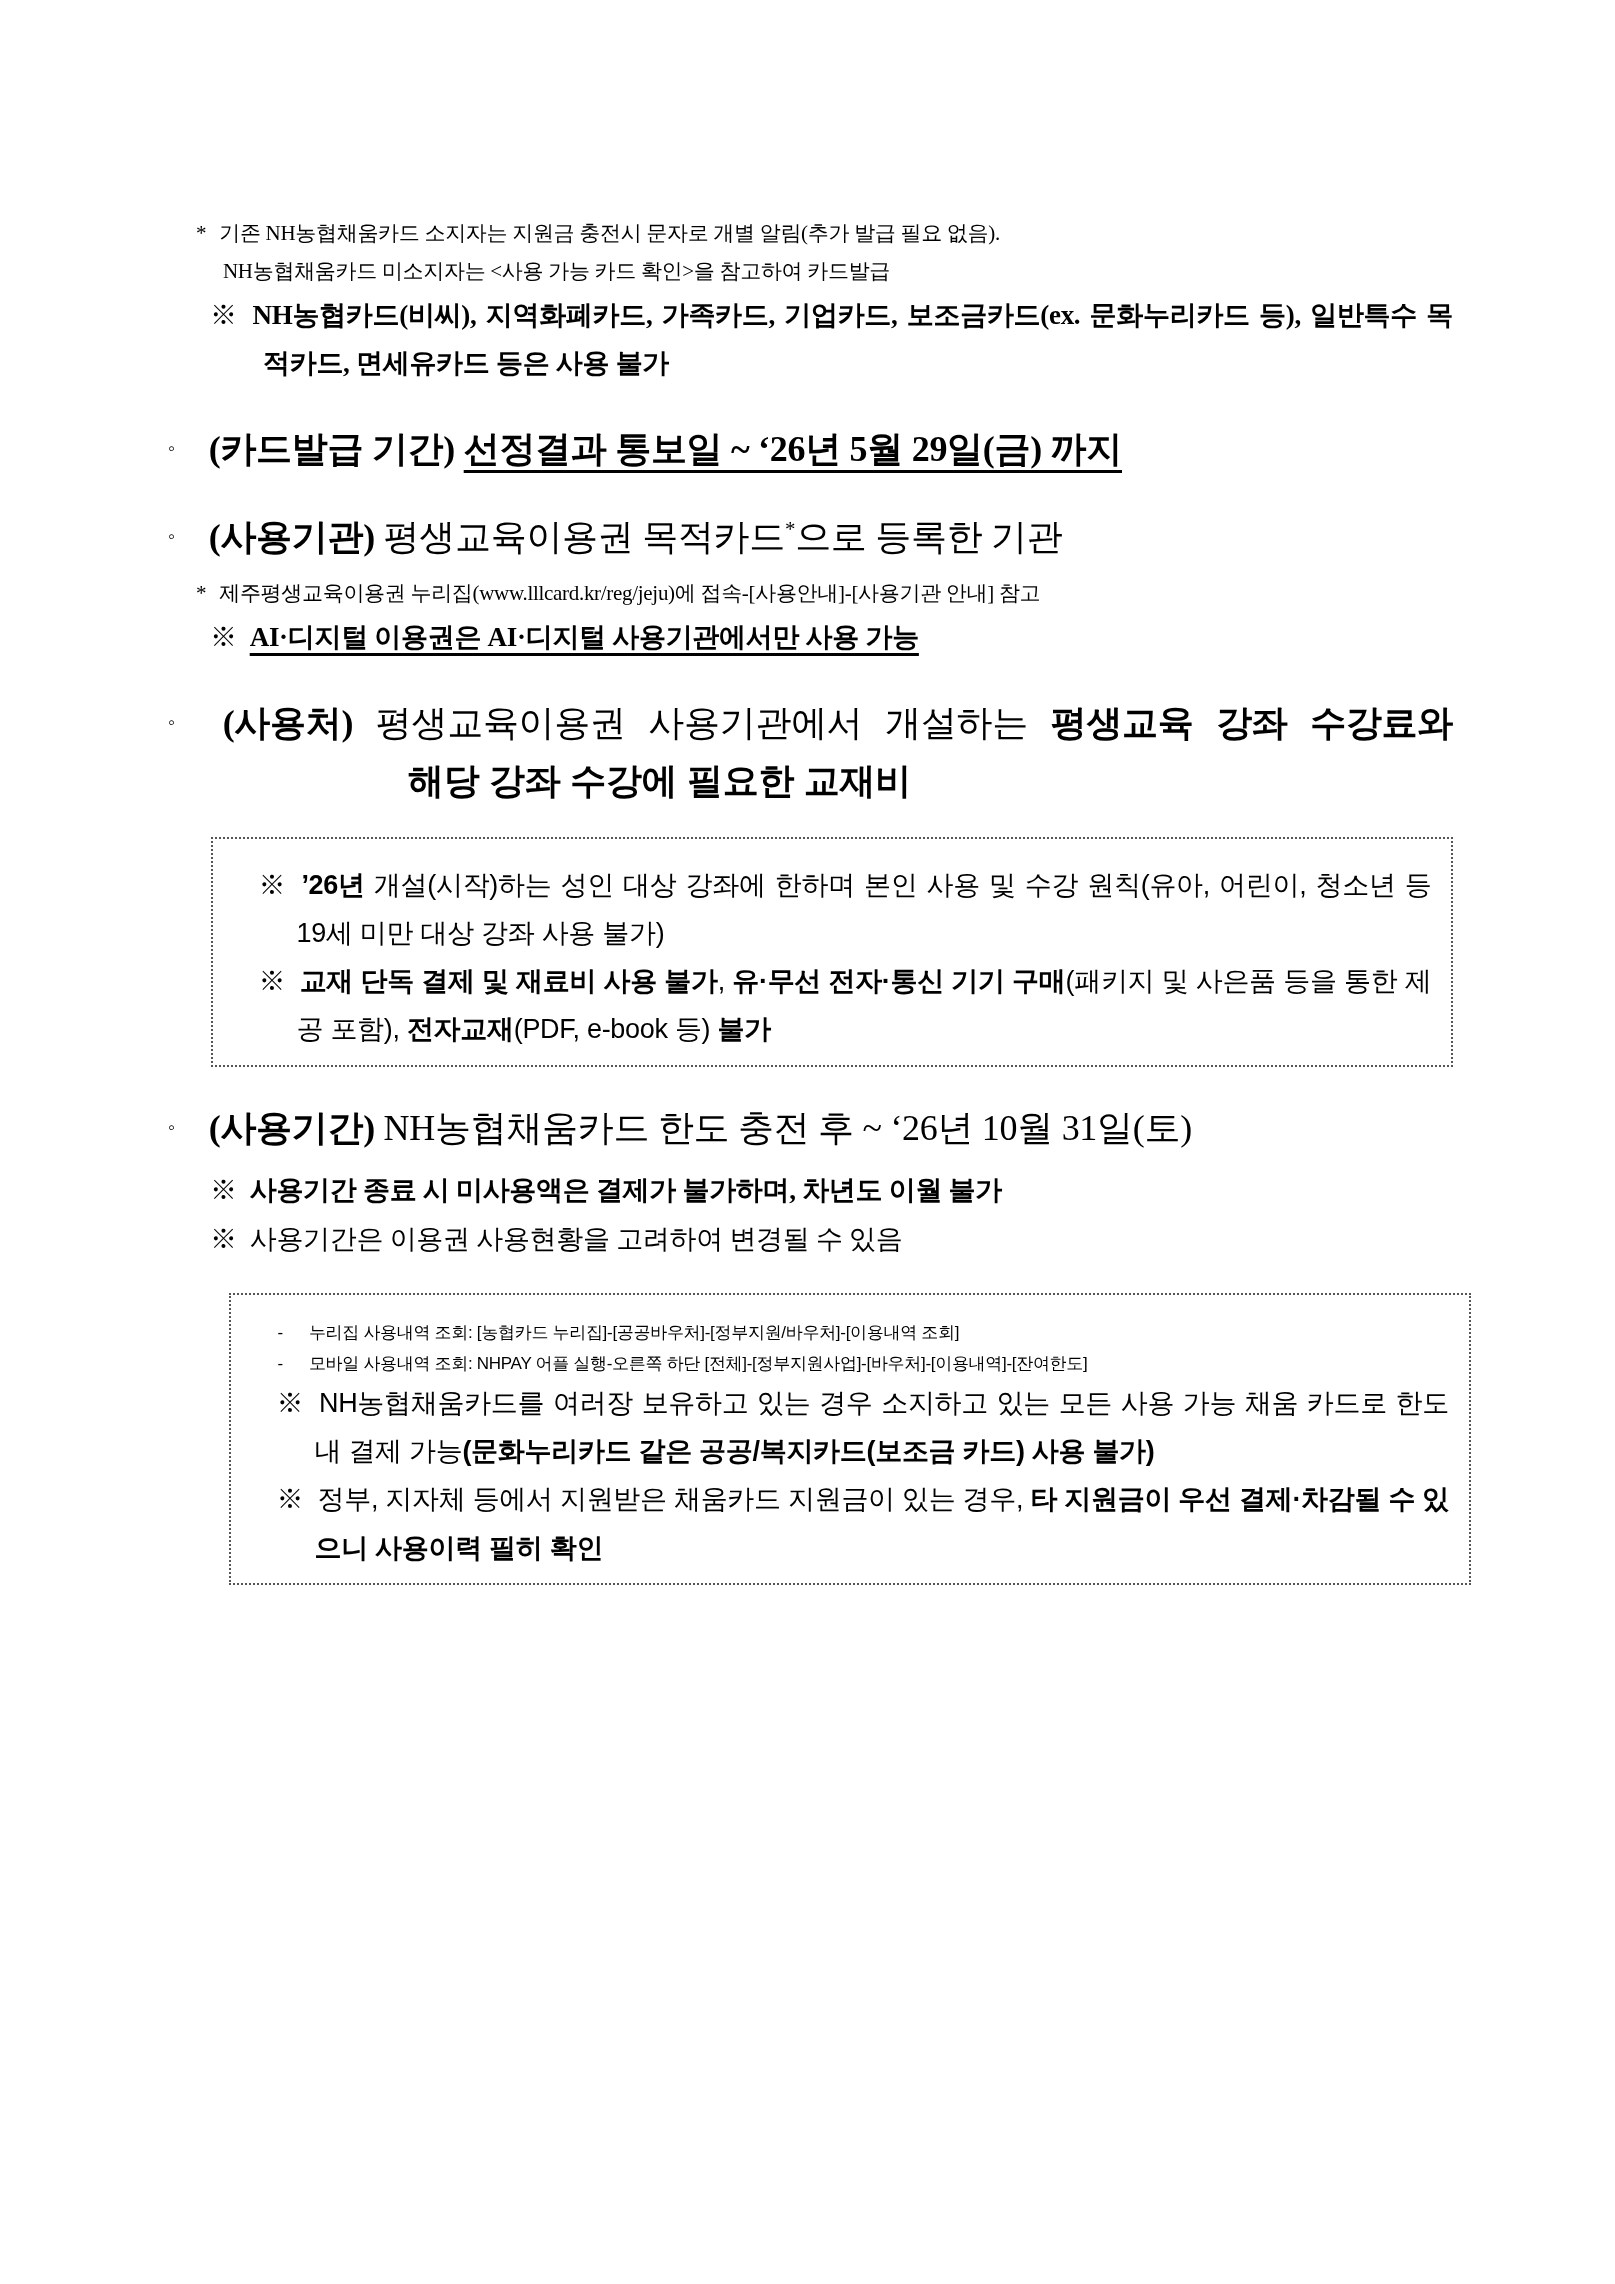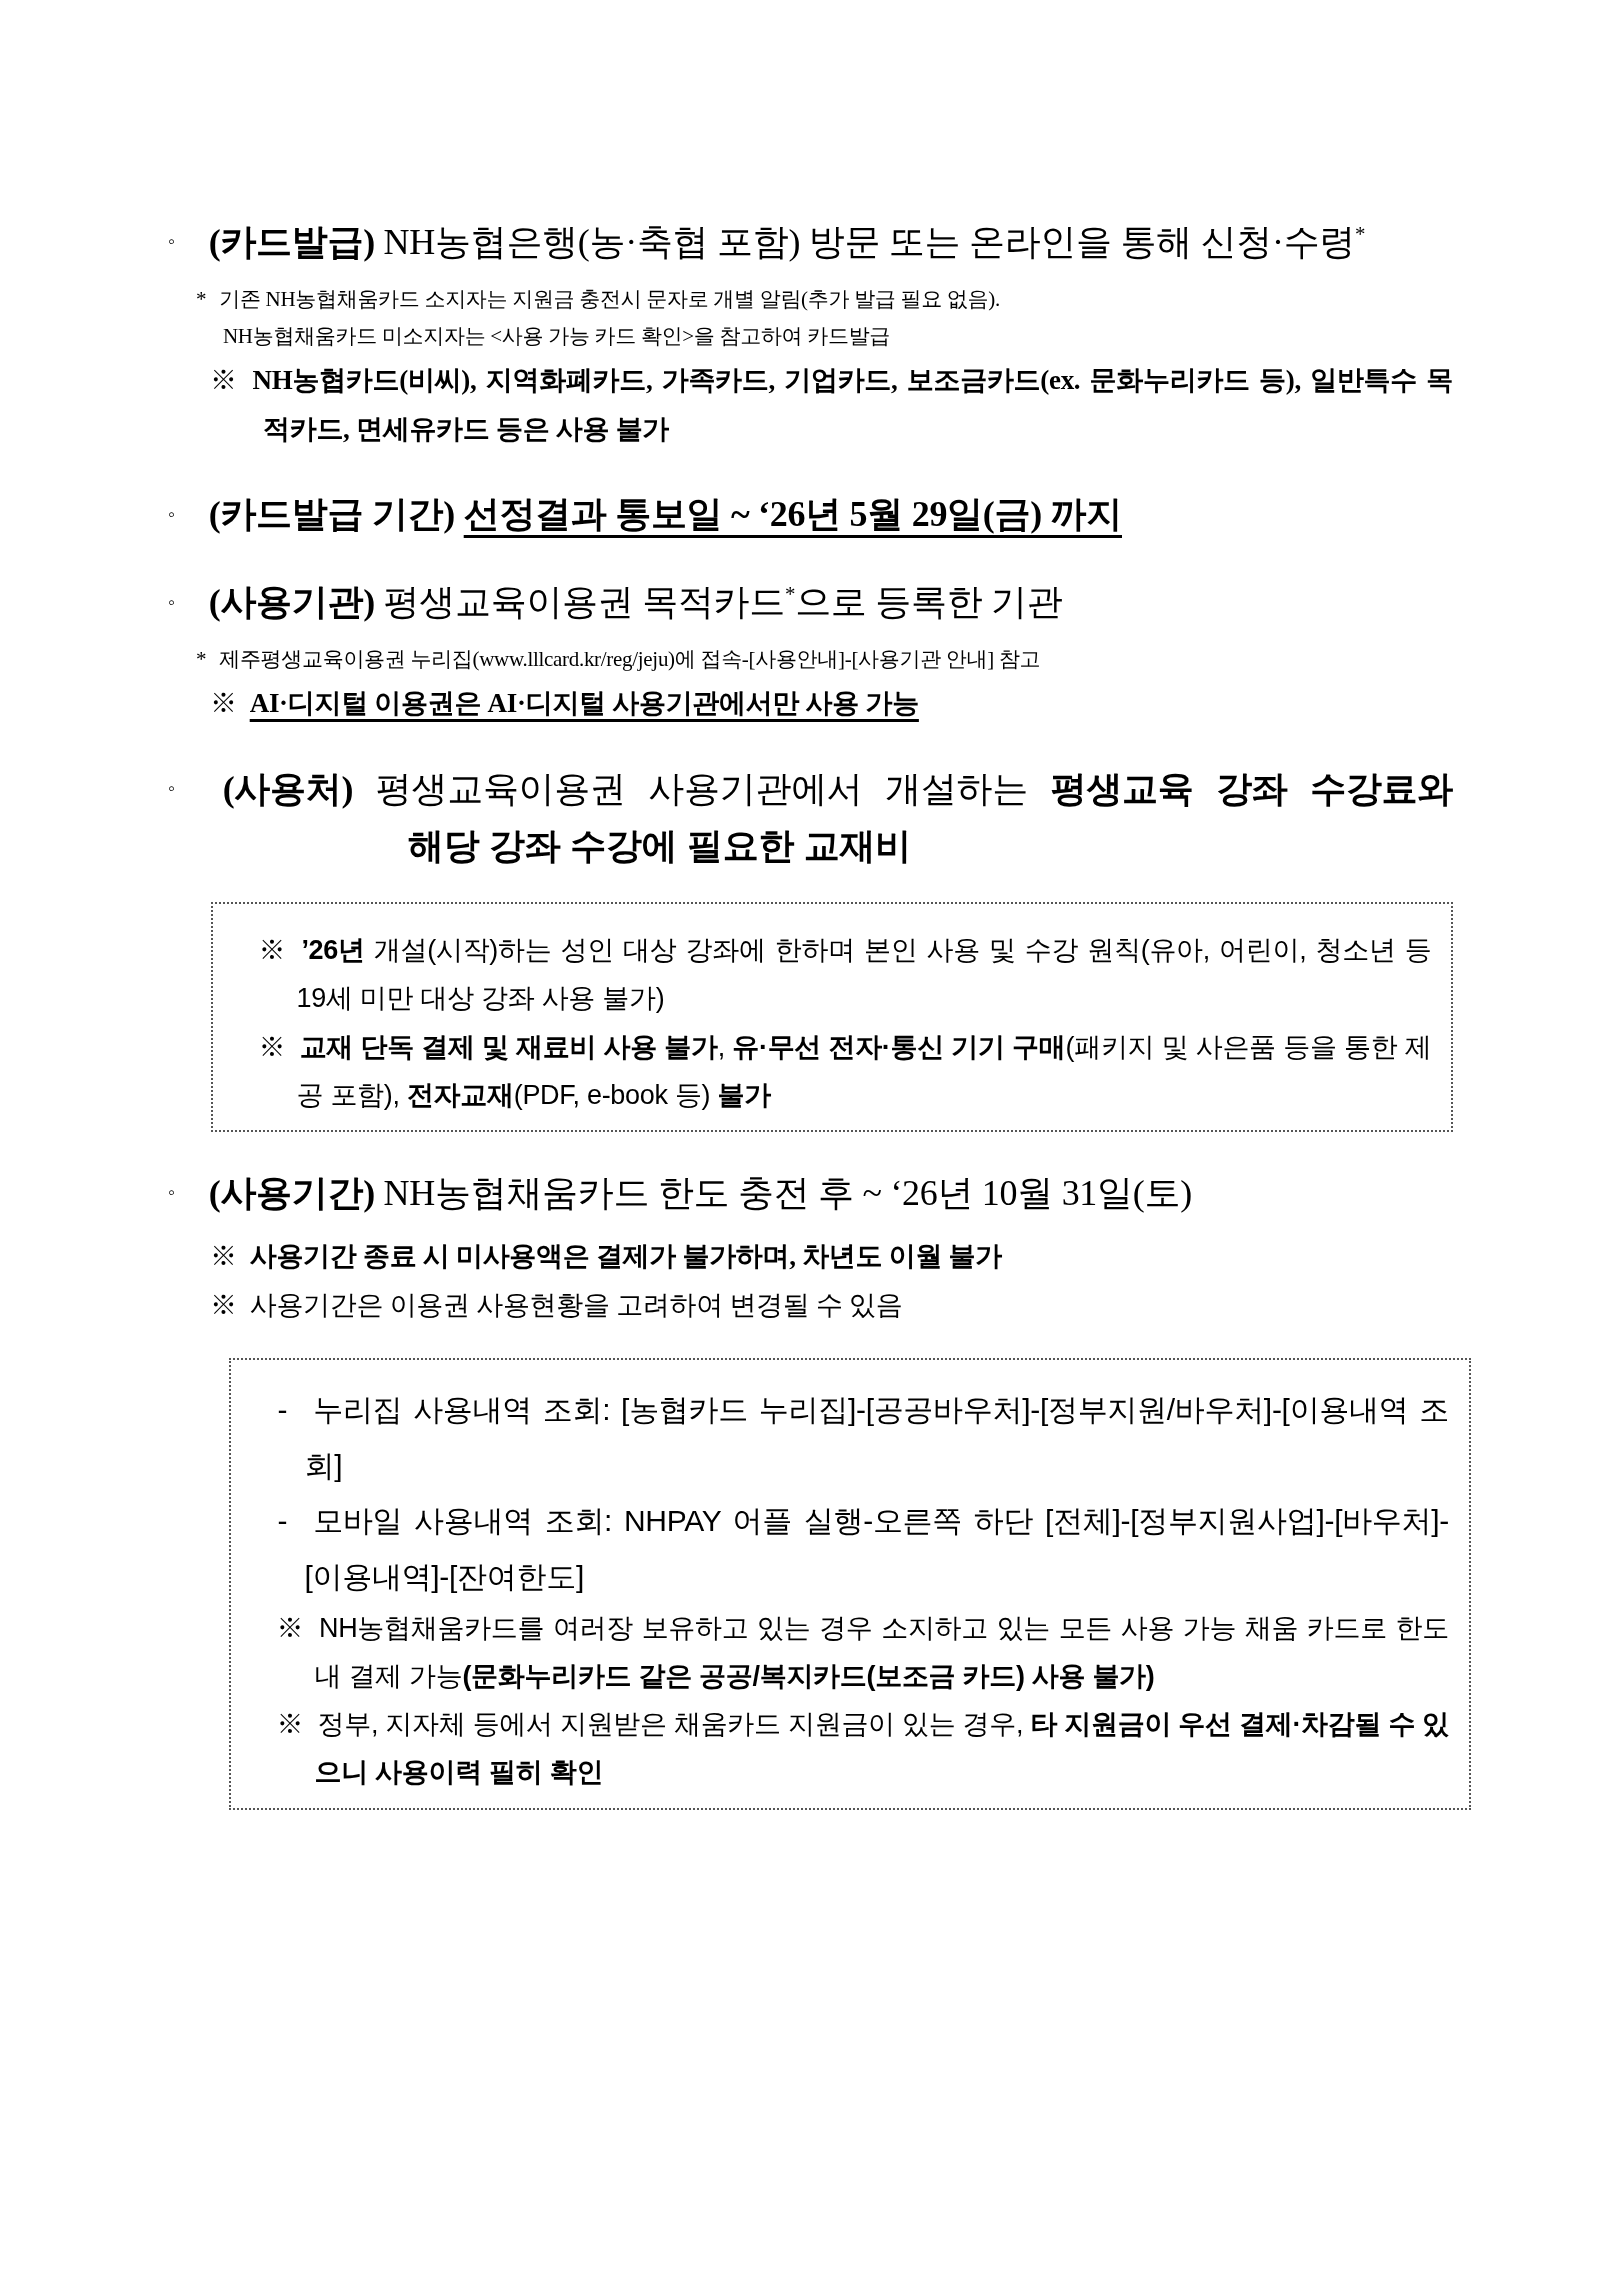--- a/index.html
+++ b/index.html
@@ -73,40 +73,37 @@
   .box2 { margin-left:61px; margin-right:-17.6px; }
   .box-item {
     line-height:1.78;
     margin:0;
     padding-left:60px;
     text-indent:-38px;
     text-align:justify;
   }
   .box-item .nmark { margin-right:14.3px; }
   .box-item.small {
-    font-size:30px;
+    font-size:17px;
     line-height:1.85;
     padding-left:50px;
     text-indent:-27px;
   }
   .box-item.small .nmark { margin-right:26px; }
   
   .b { font-weight:700; }
   .u { text-decoration:underline; text-decoration-thickness:2.6px; text-underline-offset:7.2px; }
   .heading .u { text-underline-offset:9px; }
   .sup { vertical-align:super; font-size:58%; }
 </style>
 </head>
 <body>
 
 <div class="page">
 
-  <div class="heading h-first">
-    <span class="hmark">◦</span><span><span class="b">(카드발급) </span><span>NH농협은행(농·축협 포함) 방문 또는 온라인을 통해 신청·수령</span><span class="sup">*</span></span>
-  </div>
   <div class="sub">
     <span class="nmark">*</span><span><span>기존 NH농협채움카드 소지자는 지원금 충전시 문자로 개별 알림(추가 발급 필요 없음).</span></span>
   </div>
   <div class="sub sub-noindent">
     <span><span>NH농협채움카드 미소지자는 &lt;사용 가능 카드 확인&gt;을 참고하여 카드발급</span></span>
   </div>
   <div class="note">
     <span class="nmark">※</span><span><span class="b">NH농협카드(비씨), 지역화폐카드, 가족카드, 기업카드, 보조금카드(ex. 문화누리카드 등), 일반특수 목적카드, 면세유카드 등은 사용 불가</span></span>
   </div>
 

